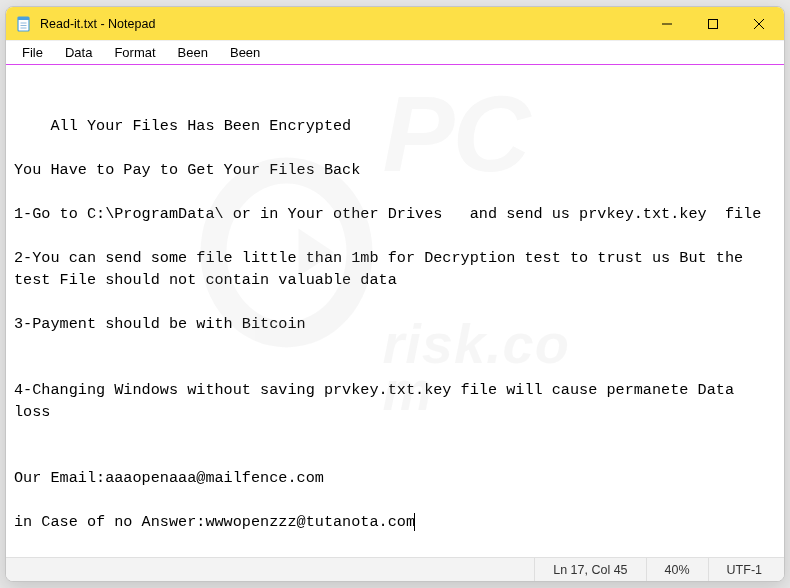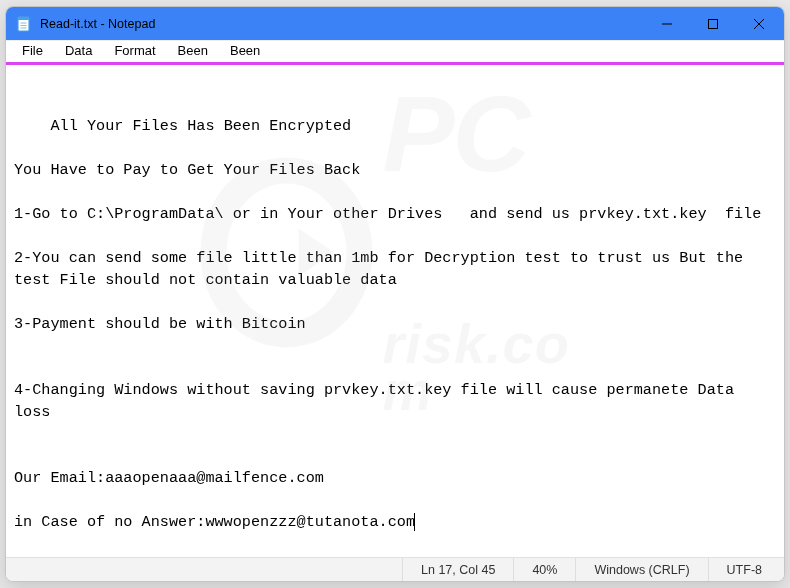--- a/index.html
+++ b/index.html
@@ -23,21 +23,21 @@
     display: flex;
     flex-direction: column;
     overflow: hidden;
     position: relative;
   }
   .titlebar {
     height: 34px;
     display: flex;
     align-items: center;
     padding: 0 2px 0 10px;
-    background: #3b82f6;
+    background: #fde047;
     border-bottom: 1px solid #eee;
   }
   .titlebar-icon {
     width: 16px; height: 16px;
     margin-right: 8px;
     display: flex;
     align-items: center;
     justify-content: center;
   }
   .titlebar-title {
@@ -49,24 +49,25 @@
   .win-btn {
     width: 46px; height: 32px;
     display: flex;
     align-items: center;
     justify-content: center;
     color: #000;
   }
   .menubar {
     height: 24px;
     display: flex;
+    align-items: center;
     padding: 0 6px;
     gap: 2px;
     background: #fff;
-    border-bottom: 3px solid #d946ef;
+    border-bottom: 1px solid #d946ef;
   }
   .menu-item {
     padding: 2px 10px;
     font-size: 13px;
     color: #000;
   }
   .content {
     flex: 1;
     padding: 6px 8px;
     font-family: Consolas, "Courier New", monospace;
@@ -209,17 +210,16 @@
 
 Our Email:aaaopenaaa@mailfence.com
 
 in Case of no Answer:wwwopenzzz@tutanota.com</span><span class="caret"></span>
   </div>
 
   <div class="statusbar">
     <div class="status-spacer"></div>
     <div class="status-cell">Ln 17, Col 45</div>
     <div class="status-cell">40%</div>
-    <div class="status-cell">Windows (CRLF)</div>
-    <div class="status-cell">UTF-8</div>
+    <div class="status-cell">UTF-1</div>
   </div>
 
 </div>
 
 </body></html>

